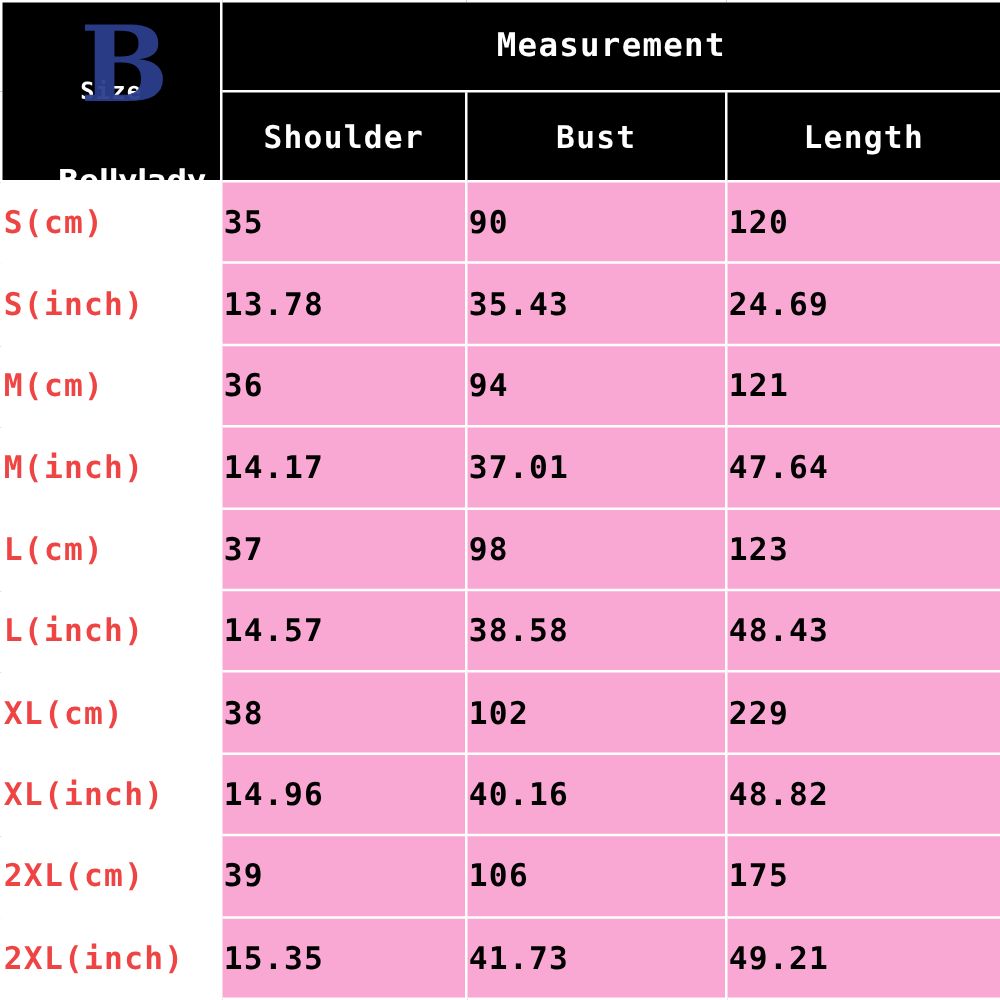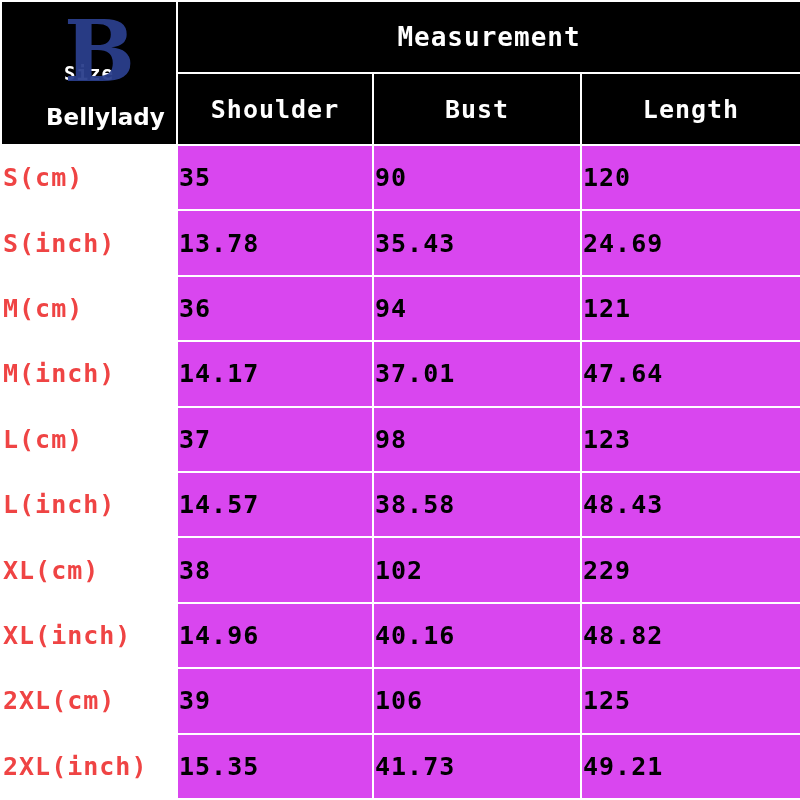--- a/index.html
+++ b/index.html
@@ -45,21 +45,21 @@
     font-size: 25px;
     height: 68px;
   }
   .corner {
     background: #000000;
     color: #ffffff;
     font-size: 19px;
   }
   
   .cell {
-    background: #d946ef;
+    background: #f9a8d4;
     color: #000000;
     font-size: 25px;
   }
   .cell-label {
     background: #ffffff;
     color: #ef4444;
     font-size: 25px;
   }
   
   col.c-size   { width: 176px; }
@@ -83,21 +83,21 @@
     font-size: 84px;
     font-weight: bold;
     color: #2b3f8c;
     font-family: "DejaVu Serif", serif;
     line-height: 1;
     opacity: .95;
   }
   .brand-name {
     position: absolute;
     left: 0px;
-    top: 96px;
+    top: 124px;
     font-size: 23px;
     font-weight: bold;
     color: #ffffff;
     font-family: "DejaVu Sans", sans-serif;
     letter-spacing: 0px;
   }
 </style>
 </head>
 <body>
 
@@ -167,21 +167,21 @@
       <tr>
         <td class="cell-label">XL(inch)</td>
         <td class="cell">14.96</td>
         <td class="cell">40.16</td>
         <td class="cell">48.82</td>
       </tr>
       <tr>
         <td class="cell-label">2XL(cm)</td>
         <td class="cell">39</td>
         <td class="cell">106</td>
-        <td class="cell">125</td>
+        <td class="cell">175</td>
       </tr>
       <tr>
         <td class="cell-label">2XL(inch)</td>
         <td class="cell">15.35</td>
         <td class="cell">41.73</td>
         <td class="cell">49.21</td>
       </tr>
     </tbody>
   </table>
 

